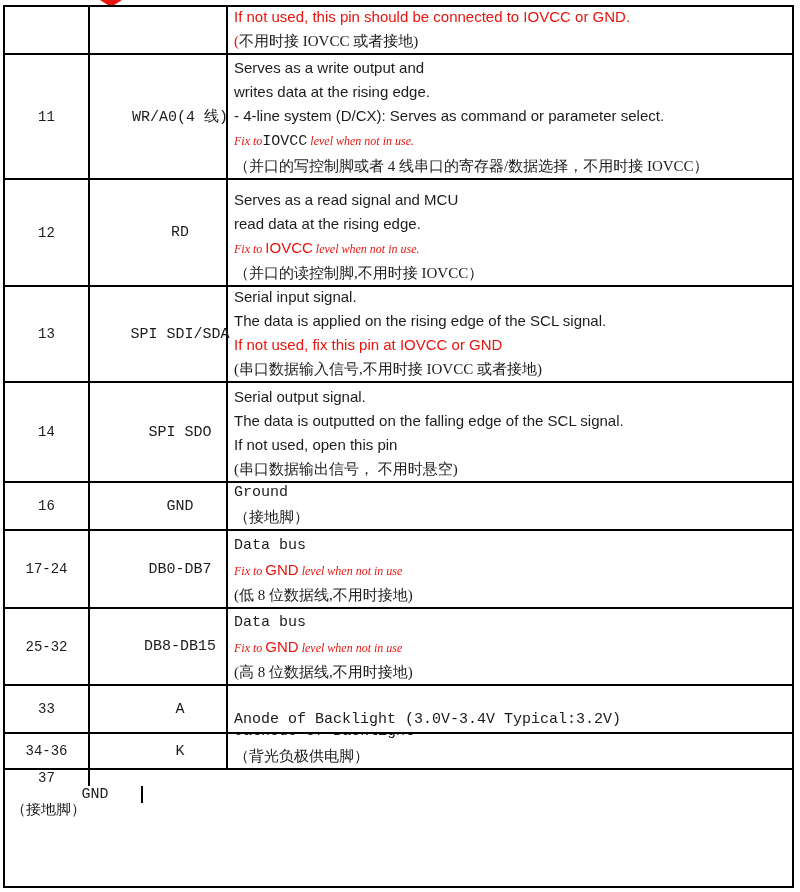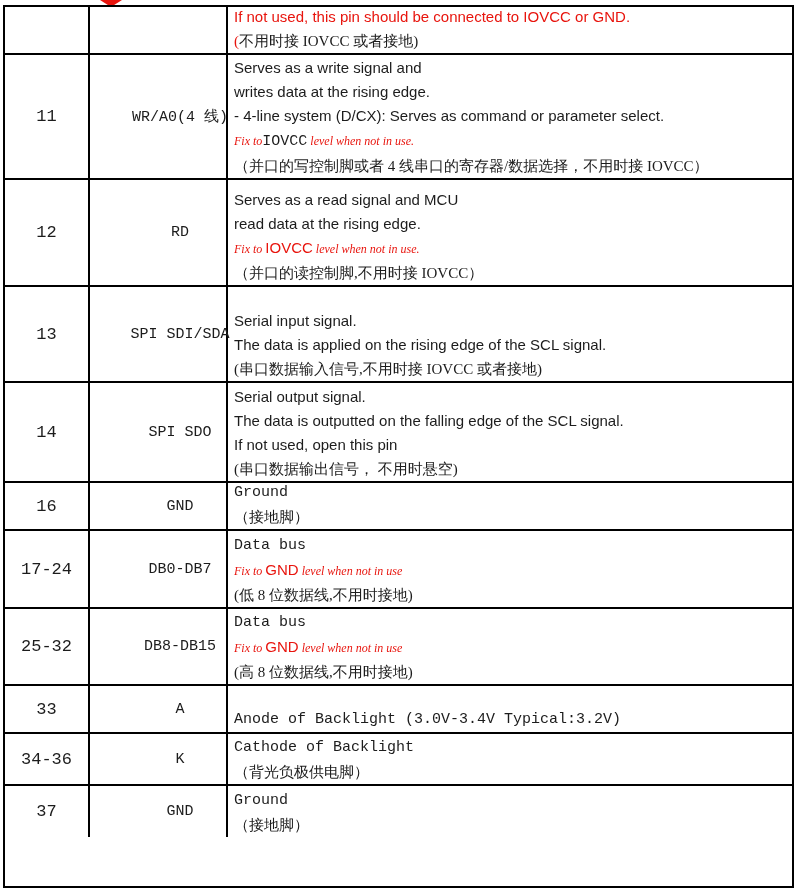--- a/index.html
+++ b/index.html
@@ -14,29 +14,29 @@
     position:absolute;left:100px;top:0;width:0;height:0;
     border-left:11px solid transparent;border-right:11px solid transparent;
     border-top:7px solid var(--red);
   }
   .tbl{
     position:absolute;left:3px;top:5px;width:791px;height:883px;
     box-sizing:border-box;border:2px solid var(--bd);background:var(--paper);
     display:flex;flex-direction:column;
   }
   .row{display:flex;box-sizing:border-box;border-bottom:2px solid var(--bd);flex:0 0 auto;}
-  .row:last-child{border-bottom:none;}
+  .row:last-child{border-bottom:none;flex-direction:column;}
   .r0{height:48px}.r1{height:125px}.r2{height:107px}.r3{height:96px}
   .r4{height:100px}.r5{height:49px}.r6{height:48px}.r7{height:78px}
-  .r8{height:77px}.r9{height:48px}.r10{height:52px}.r11{height:51px}
+  .r8{height:77px}.r9{height:48px}.r10{height:36px}.r11{height:51px}
   .cell{box-sizing:border-box;}
   .c-pin{
     width:85px;border-right:2px solid var(--bd);
     display:flex;align-items:center;justify-content:center;
-    font-family:"Liberation Mono",monospace;font-size:17px;white-space:pre;
+    font-family:"Liberation Mono",monospace;font-size:14px;white-space:pre;
   }
   .c-name{
     width:138px;border-right:2px solid var(--bd);
     display:flex;align-items:center;justify-content:center;
     font-family:"Liberation Mono",monospace;font-size:15px;white-space:pre;padding-left:44px;
   }
   .c-desc{
     flex:1;display:flex;flex-direction:column;justify-content:flex-end;
     padding:0 2px 0 6px;overflow:hidden;
   }
@@ -60,21 +60,21 @@
     <div class="cell c-desc">
       <div class="line"><span class="sans red">If not used, this pin should be connected to IOVCC or GND.</span></div>
       <div class="line"><span class="cjk red">(</span><span class="cjk">不用时接 IOVCC 或者接地)</span></div>
     </div>
   </div>
 
   <div class="row r1">
     <div class="cell c-pin">11</div>
     <div class="cell c-name">WR/A0(4 线)</div>
     <div class="cell c-desc">
-      <div class="line"><span class="sans">Serves as a write signal and</span></div>
+      <div class="line"><span class="sans">Serves as a write output and</span></div>
       <div class="line"><span class="sans">writes data at the rising edge.</span></div>
       <div class="line"><span class="sans">- 4-line system (D/CX): Serves as command or parameter select.</span></div>
       <div class="line"><span class="sit red">Fix to</span><span class="mono">IOVCC</span><span class="sit red"> level when not in use.</span></div>
       <div class="line"><span class="cjk">（并口的写控制脚或者 4 线串口的寄存器/数据选择，不用时接 IOVCC）</span></div>
     </div>
   </div>
 
   <div class="row r2">
     <div class="cell c-pin">12</div>
     <div class="cell c-name">RD</div>
@@ -85,20 +85,21 @@
       <div class="line"><span class="cjk">（并口的读控制脚,不用时接 IOVCC）</span></div>
     </div>
   </div>
 
   <div class="row r3">
     <div class="cell c-pin">13</div>
     <div class="cell c-name">SPI SDI/SDA</div>
     <div class="cell c-desc">
       <div class="line"><span class="sans">Serial input signal.</span></div>
       <div class="line"><span class="sans">The data is applied on the rising edge of the SCL signal.</span></div>
+      <div class="line"><span class="sans red">If not used, fix this pin at IOVCC or GND</span></div>
       <div class="line"><span class="cjk">(串口数据输入信号,不用时接 IOVCC 或者接地)</span></div>
     </div>
   </div>
 
   <div class="row r4">
     <div class="cell c-pin">14</div>
     <div class="cell c-name">SPI SDO</div>
     <div class="cell c-desc">
       <div class="line"><span class="sans">Serial output signal.</span></div>
       <div class="line"><span class="sans">The data is outputted on the falling edge of the SCL signal.</span></div>

